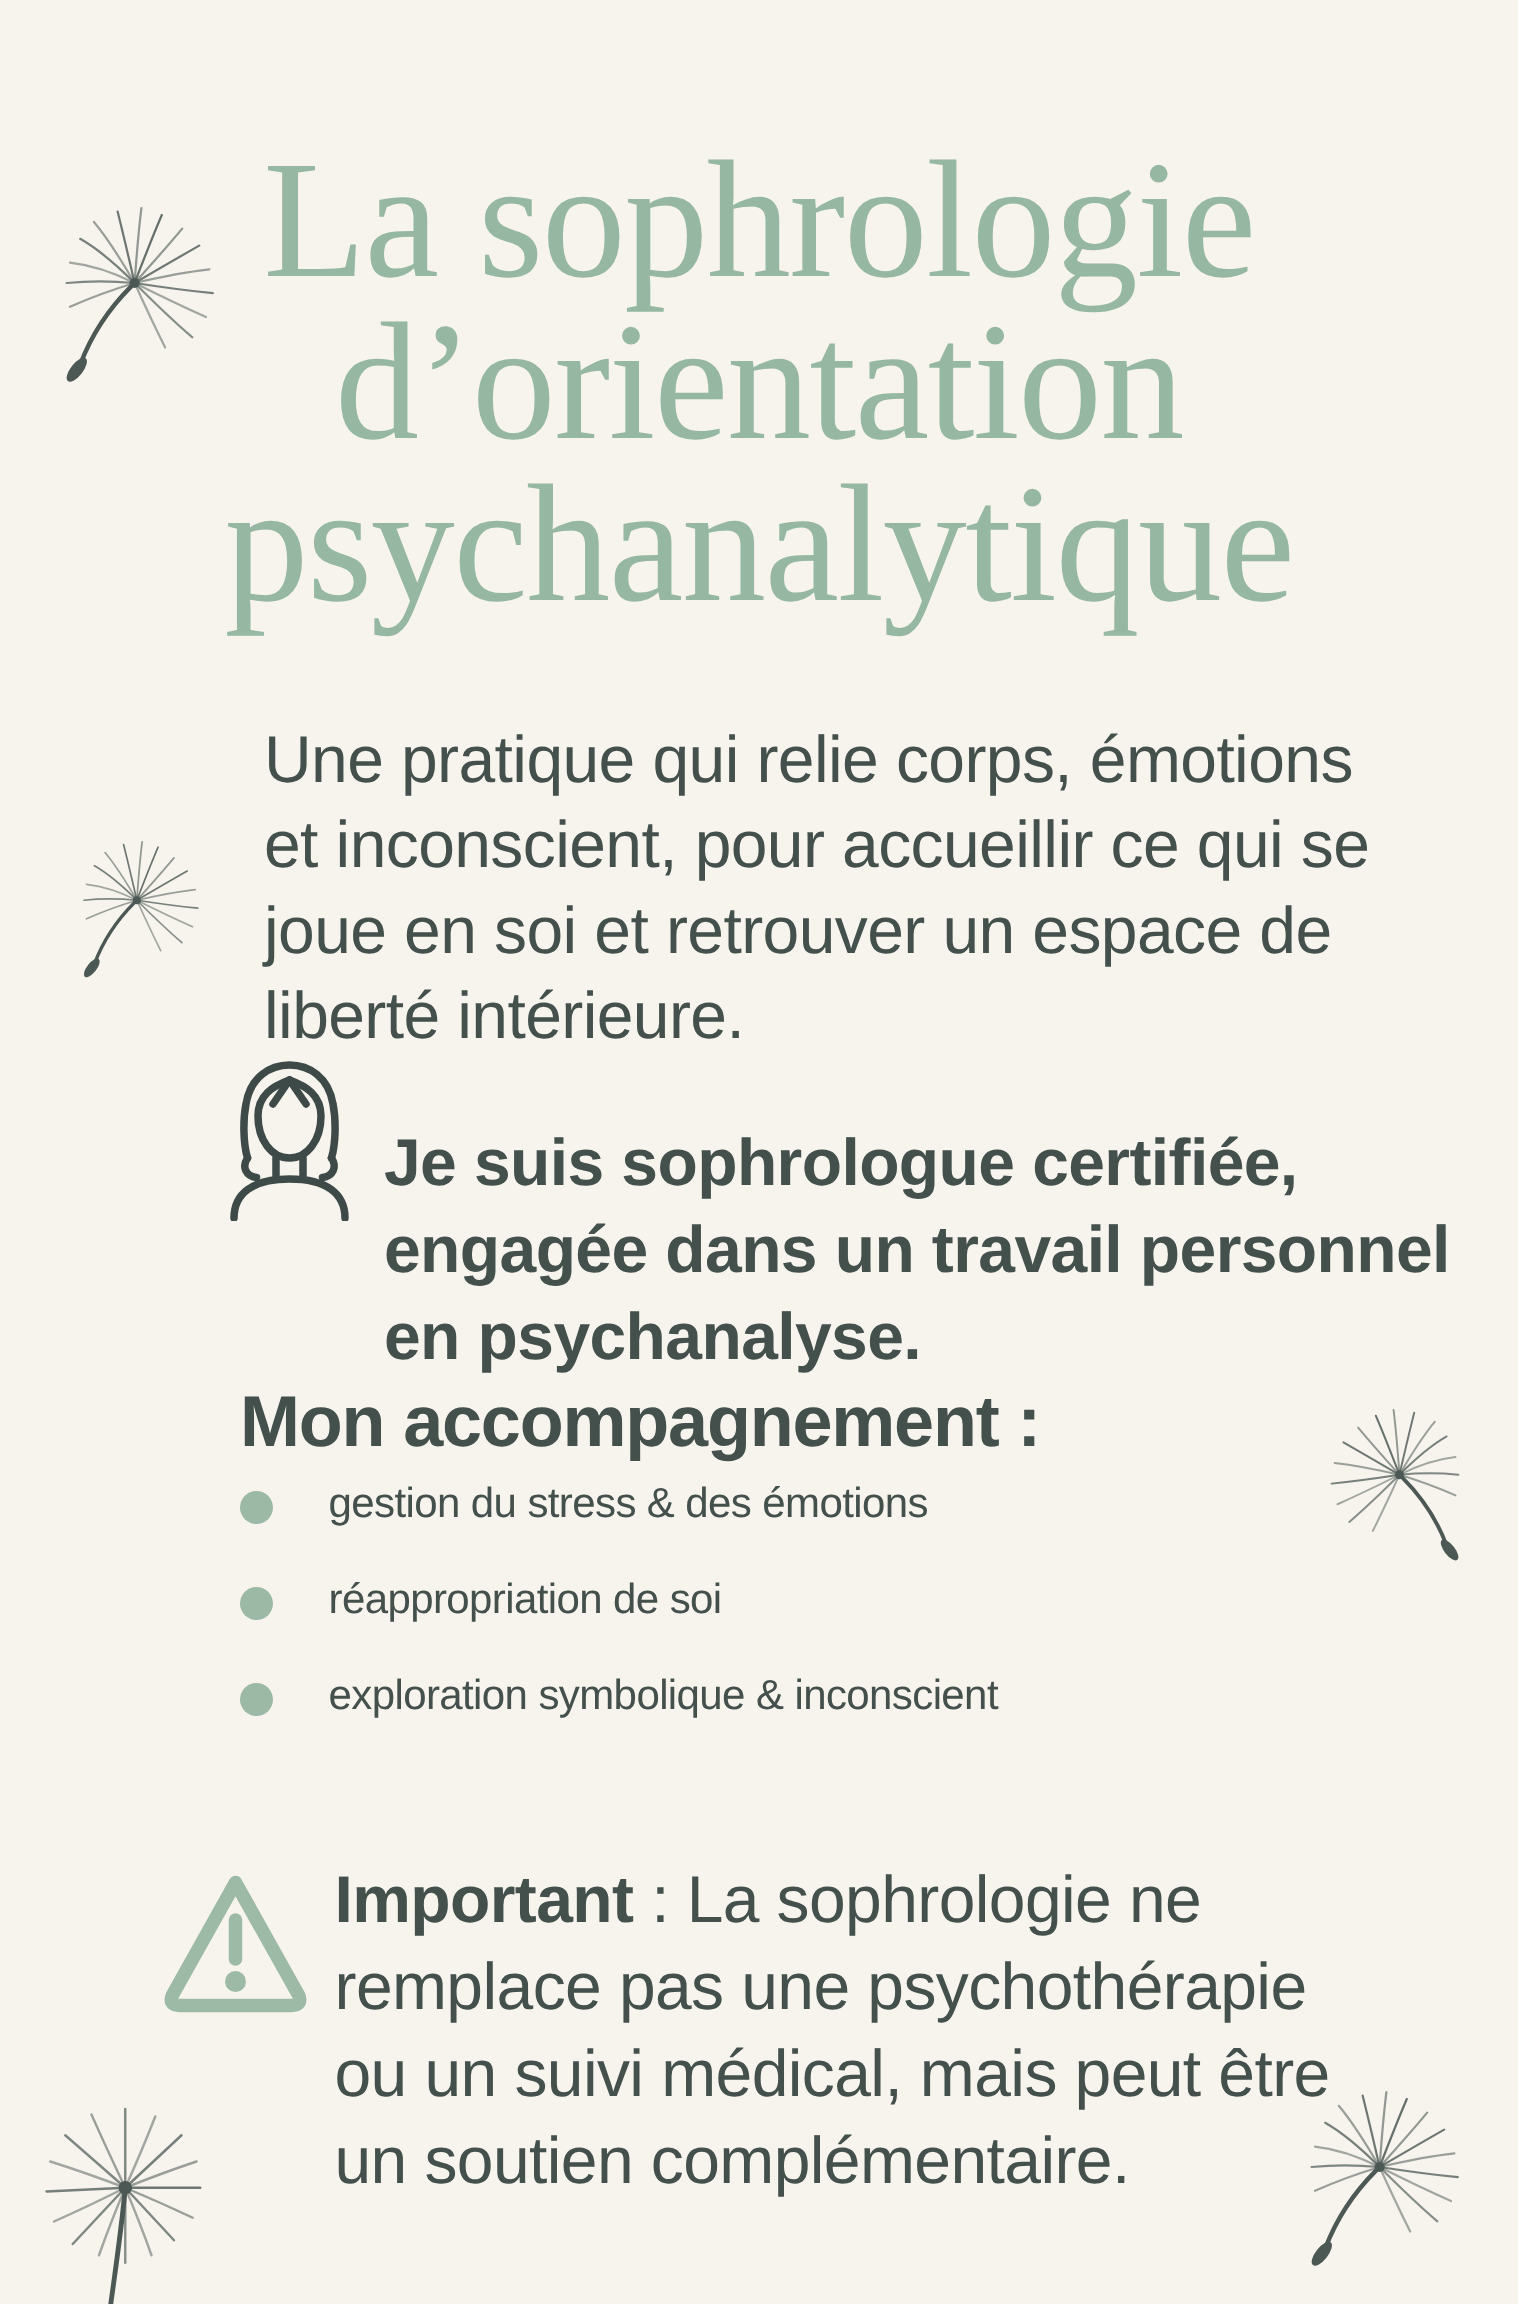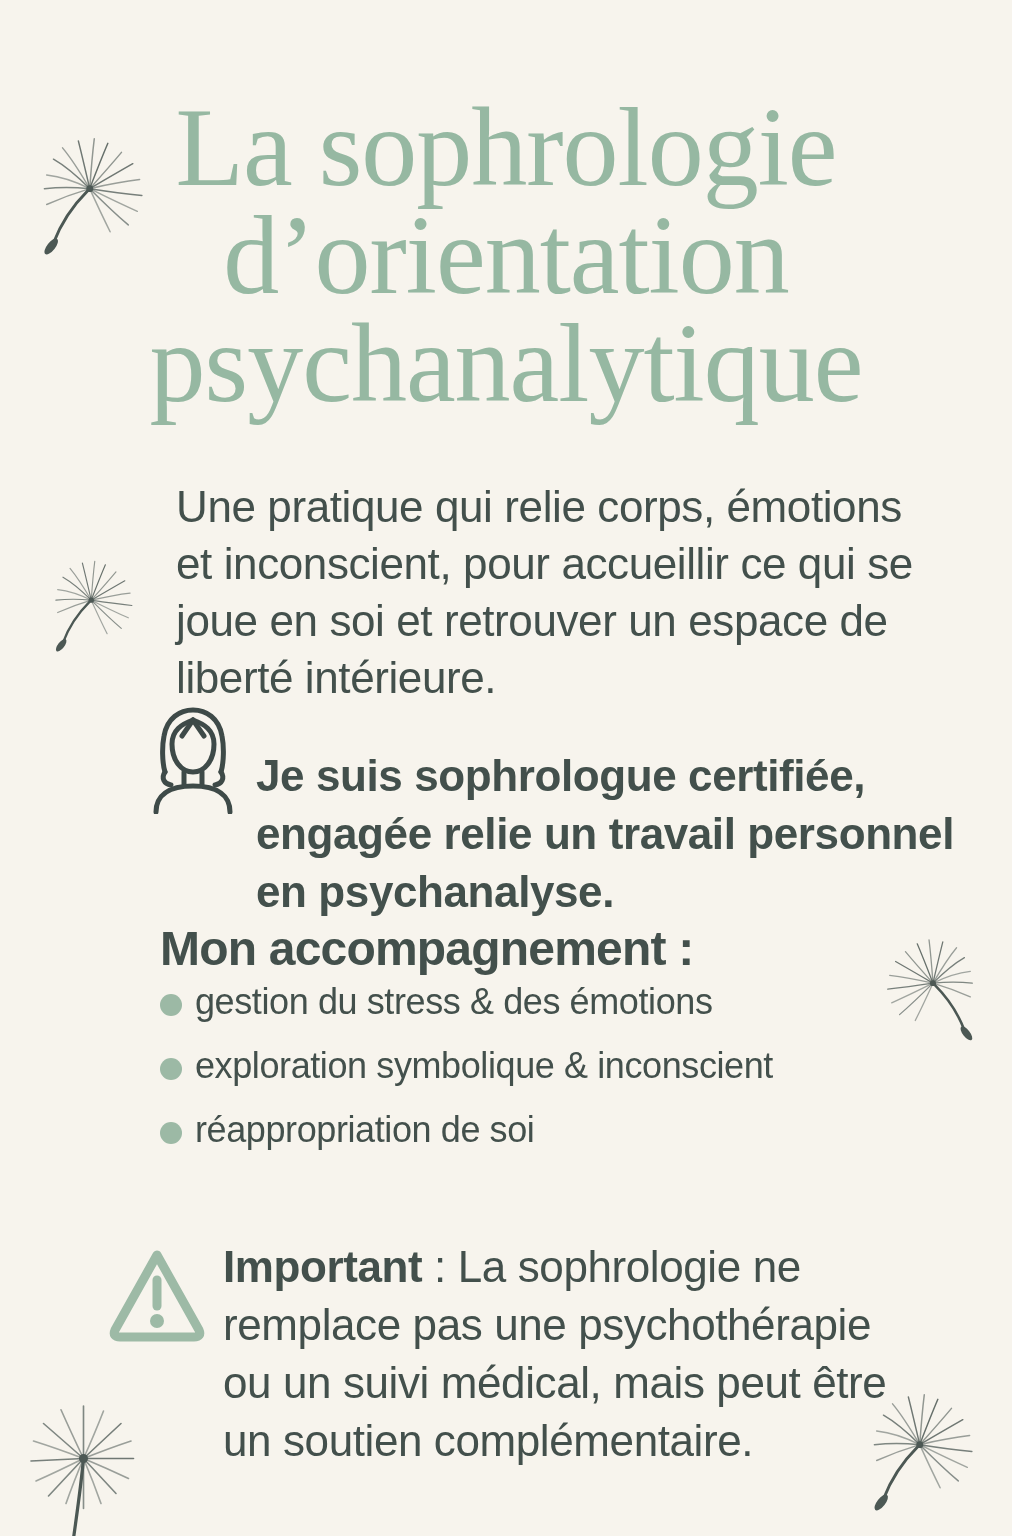--- a/index.html
+++ b/index.html
@@ -41,22 +41,23 @@
     position:absolute;left:160px;top:919px;
     margin:0;
     font-size:48px;line-height:60px;
     font-weight:700;
     letter-spacing:-0.8px;
   }
   .services-list{position:absolute;left:160px;top:970px;}
   .service-item{
     display:flex;align-items:center;
     height:64px;
-    font-size:36px;
+    font-size:28px;
     letter-spacing:-0.4px;
+    gap:24px;
   }
   .bullet{
     width:22px;height:22px;border-radius:50%;
     background:#9cb9a5;
     margin-right:13px;margin-top:5px;
     flex:none;
   }
   .important-icon{position:absolute;left:108px;top:1248px;}
   .important-text{
     position:absolute;left:223px;top:1194px;
@@ -153,36 +154,36 @@
       <path d="M13 66 C9 72 12 78 19 79"></path>
       <path d="M69 66 C73 72 70 78 63 79"></path>
       <path d="M20 38 C20 24 30 18 41 14 C52 18 62 24 62 38 C62 54 53 66 41 66 C29 66 20 54 20 38"></path>
       <path d="M41 14 L30 30"></path>
       <path d="M41 14 L52 30"></path>
       <path d="M32 66 L32 78 M50 66 L50 78"></path>
       <path d="M4 106 C4 90 16 80 41 80 C66 80 78 90 78 106"></path>
     </svg>
   </span>
   <p class="about-text">Je suis sophrologue certifiée,
-engagée relie un travail personnel
+engagée dans un travail personnel
 en psychanalyse.</p>
 
   <h2 class="services-heading">Mon accompagnement :</h2>
   <div class="services-list">
     <div class="service-item">
       <span class="bullet"></span>
       <span>gestion du stress &amp; des émotions</span>
     </div>
     <div class="service-item">
       <span class="bullet"></span>
-      <span>exploration symbolique &amp; inconscient</span>
+      <span>réappropriation de soi</span>
     </div>
     <div class="service-item">
       <span class="bullet"></span>
-      <span>réappropriation de soi</span>
+      <span>exploration symbolique &amp; inconscient</span>
     </div>
   </div>
 
   <span class="important-icon">
     <svg width="98" height="96" viewBox="0 0 98 96" fill="none" stroke="#9dbaa6" stroke-width="9" stroke-linecap="round" stroke-linejoin="round">
       <path d="M49 7 L91 82 Q94 89 86 89 L12 89 Q4 89 7 82 Z"></path>
       <path d="M49 32 L49 58"></path>
       <circle cx="49" cy="73" r="2.5" fill="#9dbaa6"></circle>
     </svg>
   </span>

